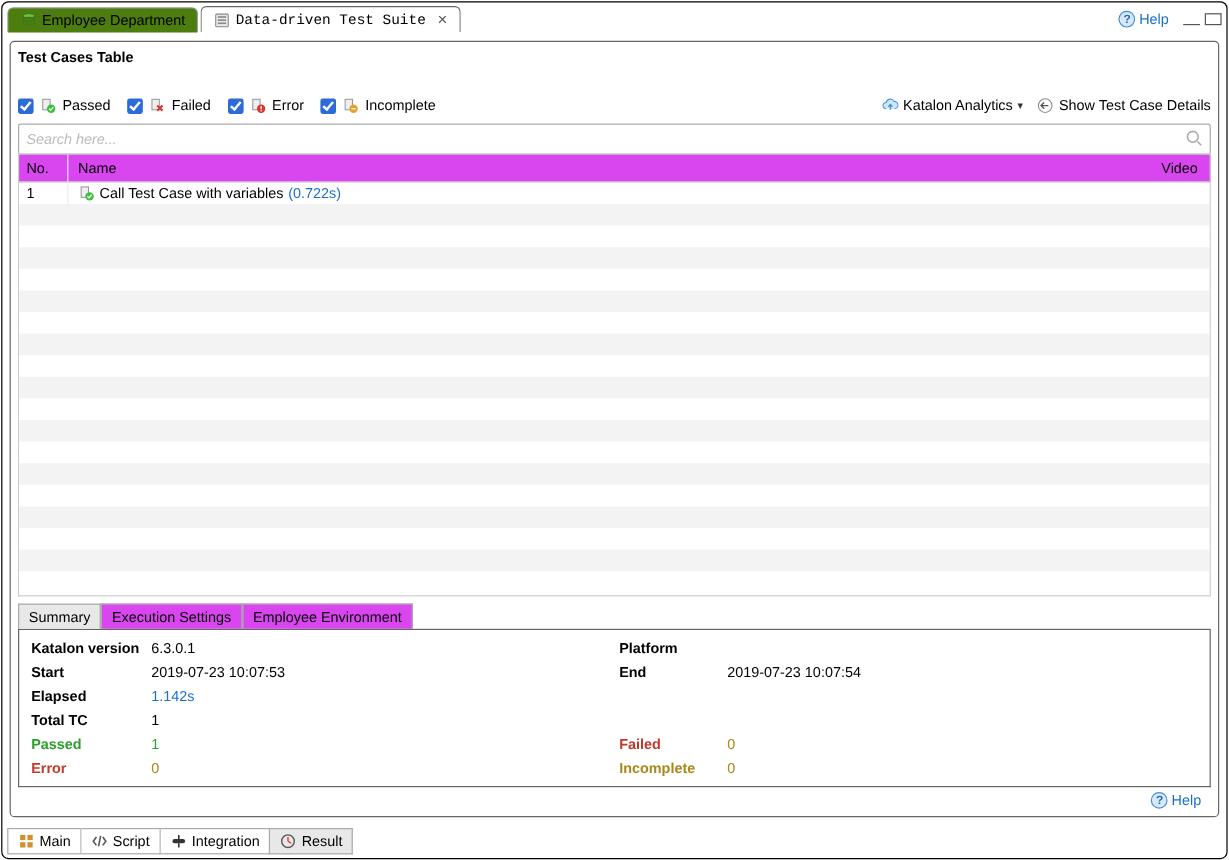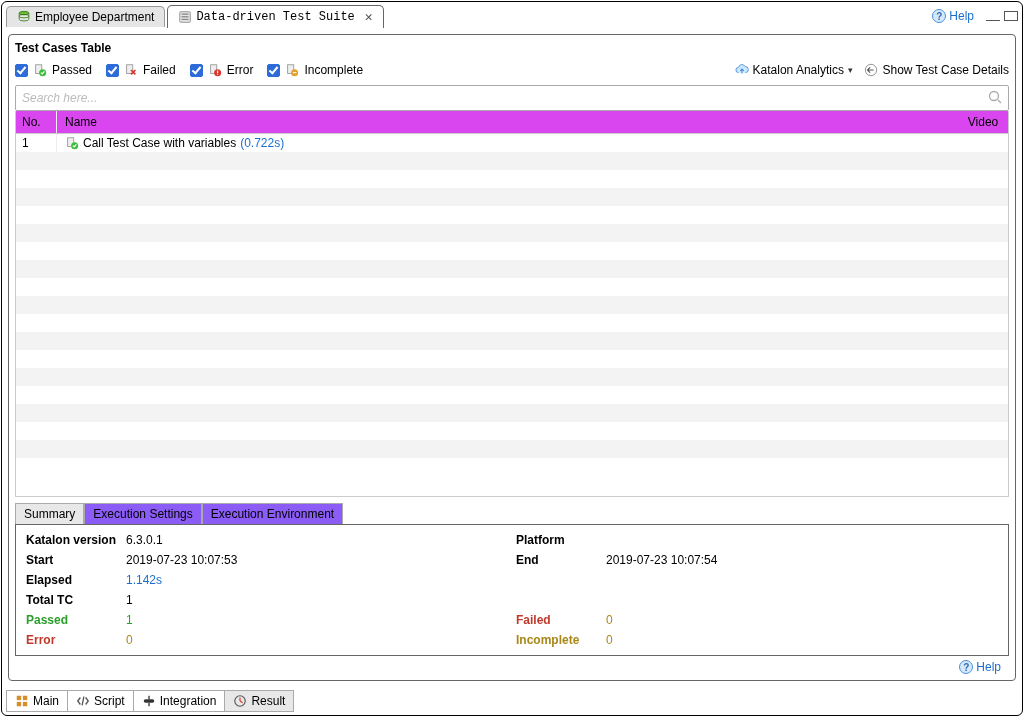--- a/index.html
+++ b/index.html
@@ -1,29 +1,29 @@
 <!DOCTYPE html>
 <html><head>
 <meta charset="utf-8">
 <style>
   * { box-sizing: border-box; margin: 0; padding: 0; }
   body { font-family: Arial, sans-serif; font-size: 12px; background: #fff; color: #000; width: 1024px; height: 717px; overflow: hidden; }
   .window { border: 1px solid #000; border-radius: 6px; height: 715px; display: flex; flex-direction: column; margin: 1px; }
   .tabbar { display: flex; align-items: center; height: 26px; padding: 2px 4px 0 4px; }
-  .tab { display: flex; align-items: center; gap: 4px; padding: 3px 10px; border: 1px solid #999; border-bottom: none; border-radius: 5px 5px 0 0; margin-right: 2px; cursor: pointer; background: #e5e5e5; font-size: 12px; }
+  .tab { display: flex; align-items: center; gap: 4px; padding: 3px 10px; border: 1px solid #999; border-bottom: none; border-radius: 5px 5px 0 0; margin-right: 2px; cursor: pointer; background: #4d7c0f; font-size: 12px; }
   .tab.active { background: #fff; border-color: #666; font-family: Liberation Mono, monospace; }
   .tab-icon { width: 14px; height: 14px; display: inline-flex; }
   .tab-close { font-size: 13px; color: #555; margin-left: 6px; }
   .tab-spacer { flex: 1; }
   .help-link { display: flex; align-items: center; gap: 3px; color: #1b6fcc; font-size: 12px; margin-right: 8px; cursor: pointer; }
   .help-q { display: inline-flex; justify-content: center; align-items: center; width: 14px; height: 14px; border: 1.5px solid #4a90d9; background: #d6e9fb; color: #2d6bb1; border-radius: 50%; font-size: 10px; font-weight: bold; }
   .win-btn { width: 14px; height: 10px; border: 1px solid #555; margin-left: 4px; }
   .content { flex: 1; padding: 6px; display: flex; flex-direction: column; overflow: hidden; }
   .panel { border: 1px solid #666; border-radius: 4px; flex: 1; display: flex; flex-direction: column; padding: 6px; overflow: hidden; }
-  .panel-title { font-weight: bold; font-size: 12px; margin-bottom: 6px; }
+  .panel-title { font-weight: bold; font-size: 12px; margin-bottom: 24px; }
   .filter-row { display: flex; align-items: center; padding: 2px 0 8px 0; font-size: 12px; }
   .chk-group { display: flex; align-items: center; gap: 5px; margin-right: 14px; }
   .chk { width: 13px; height: 13px; background: #2d6bd8; border-radius: 2px; position: relative; border: 1px solid #2d6bd8; }
   .chk:after { content: ""; position: absolute; left: 3px; top: 0; width: 3px; height: 7px; border: solid #fff; border-width: 0 2px 2px 0; transform: rotate(40deg); }
   .status-icon { width: 14px; height: 14px; display: inline-flex; }
   .right-actions { margin-left: auto; display: flex; align-items: flex-end; gap: 12px; }
   .action { display: flex; align-items: center; gap: 4px; cursor: pointer; }
   .dropdown-arrow { font-size: 9px; color: #333; }
   .search-box { position: relative; margin-bottom: 0; }
   .search-box input { width: 100%; border: 1px solid #aaa; border-radius: 2px; padding: 5px 28px 5px 6px; font-size: 12px; color: #000; }
@@ -34,21 +34,21 @@
   .col-no { width: 40px; }
   .col-name { flex: 1; border-left: 1px solid #eee; padding-left: 8px; }
   .col-video { width: 50px; text-align: center; }
   .table-body { flex: 1; border: 1px solid #ccc; border-top: none; overflow-y: auto; margin-bottom: 6px; }
   .trow { display: flex; align-items: center; height: 18px; font-size: 12px; }
   .trow:nth-child(odd) { background: #fff; }
   .trow:nth-child(even) { background: #f3f3f3; }
   .test-name-cell { display: flex; align-items: flex-end; gap: 4px; }
   .duration { color: #1b6fcc; }
   .bottom-tabs { display: flex; border-bottom: 1px solid #666; }
-  .btab { border: 1px solid #aaa; border-bottom: none; padding: 3px 8px; margin-right: 0; font-size: 12px; cursor: pointer; background: #8b5cf6; border-top-left-radius: 0; border-top-right-radius: 0; }
+  .btab { border: 1px solid #aaa; border-bottom: none; padding: 3px 8px; margin-right: 0; font-size: 12px; cursor: pointer; background: #d946ef; border-top-left-radius: 0; border-top-right-radius: 0; }
   .btab.active { background: #e8e8e8; }
   .summary-panel { border: 1px solid #666; border-top: none; padding: 8px 10px; font-size: 12px; }
   .summary-grid { display: grid; grid-template-columns: 100px 390px 90px 1fr; row-gap: 6px; align-items: center; }
   .lbl-bold { font-weight: bold; }
   .val-blue { color: #1b6fcc; }
   .lbl-green { color: #2aa02a; font-weight: bold; }
   .lbl-red { color: #c0392b; font-weight: bold; }
   .lbl-yellow { color: #a98718; font-weight: bold; }
   .val-green { color: #2aa02a; }
   .val-zero { color: #a98718; }
@@ -218,21 +218,21 @@
           <div class="trow"></div>
           <div class="trow"></div>
           <div class="trow"></div>
         <div class="trow"></div>
           <div class="trow"></div>
       </div>
 
       <div class="bottom-tabs">
         <div class="btab active">Summary</div>
         <div class="btab">Execution Settings</div>
-        <div class="btab">Execution Environment</div>
+        <div class="btab">Employee Environment</div>
       </div>
       <div class="summary-panel">
         <div class="summary-grid">
           <div class="lbl-bold">Katalon version</div>
           <div>6.3.0.1</div>
           <div class="lbl-bold">Platform</div>
           <div></div>
 
           <div class="lbl-bold">Start</div>
           <div>2019-07-23 10:07:53</div>

